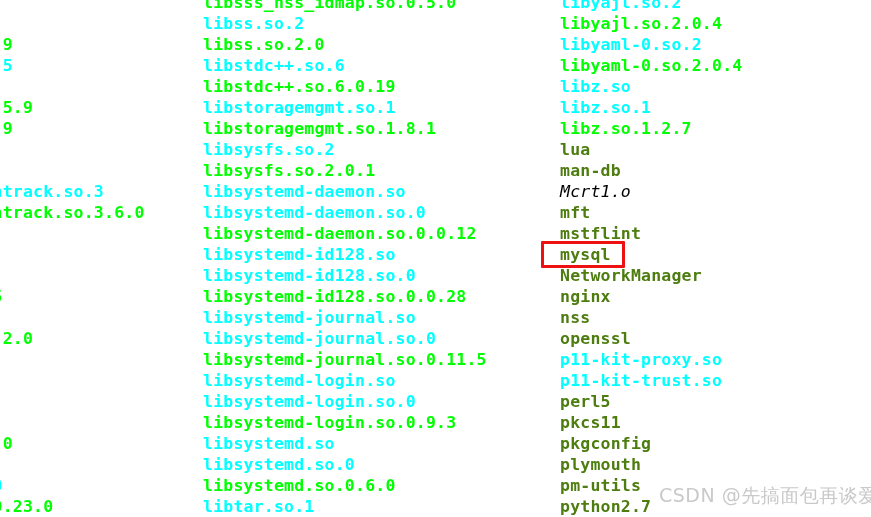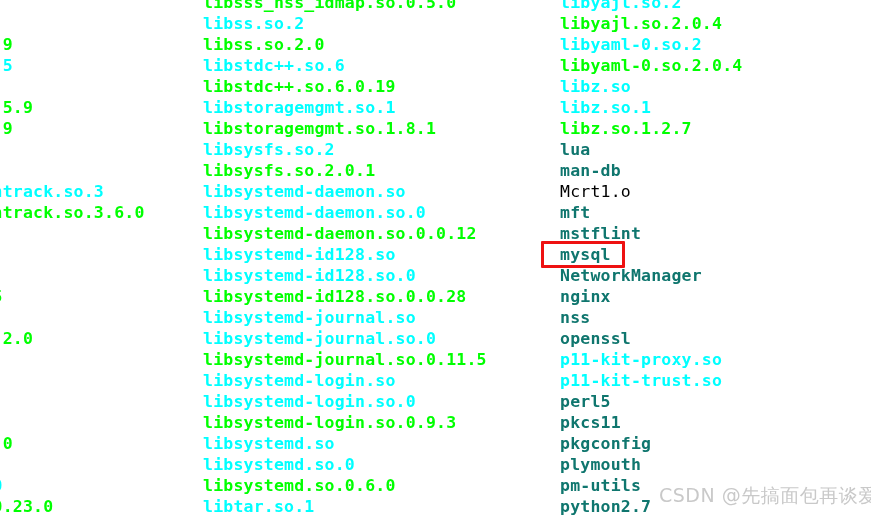--- a/index.html
+++ b/index.html
@@ -42,22 +42,22 @@
     line-height: 21px;
     font-size: 16.5px;
     font-weight: bold;
     letter-spacing: 0.2px;
     white-space: pre;
     overflow: visible;
   }
 
   .c-link { color: #00ffff; }
   .c-exec { color: #00ff00; }
-  .c-dir  { color: #0f766e; }
-  .c-file { color: #000000; font-weight: normal; }
+  .c-dir  { color: #4d7c0f; }
+  .c-file { color: #000000; font-weight: normal; font-style: italic; }
   .c-blank { color: transparent; }
 
   
   .column { margin-top: -8px; }
 
   #mysql-highlight-box {
     position: absolute;
     left: 541px;
     top: 241px;
     width: 84px;

